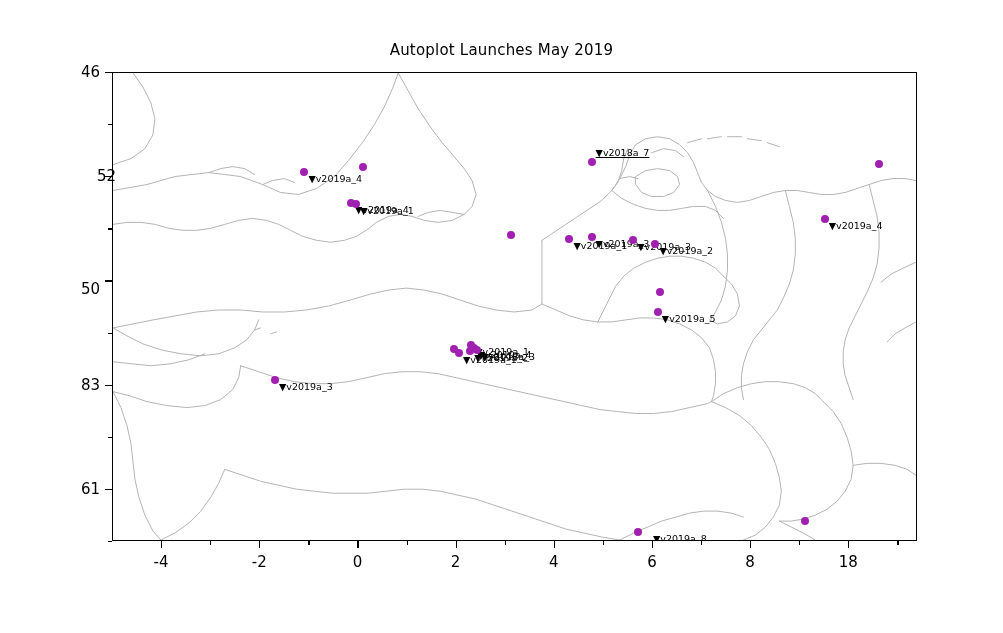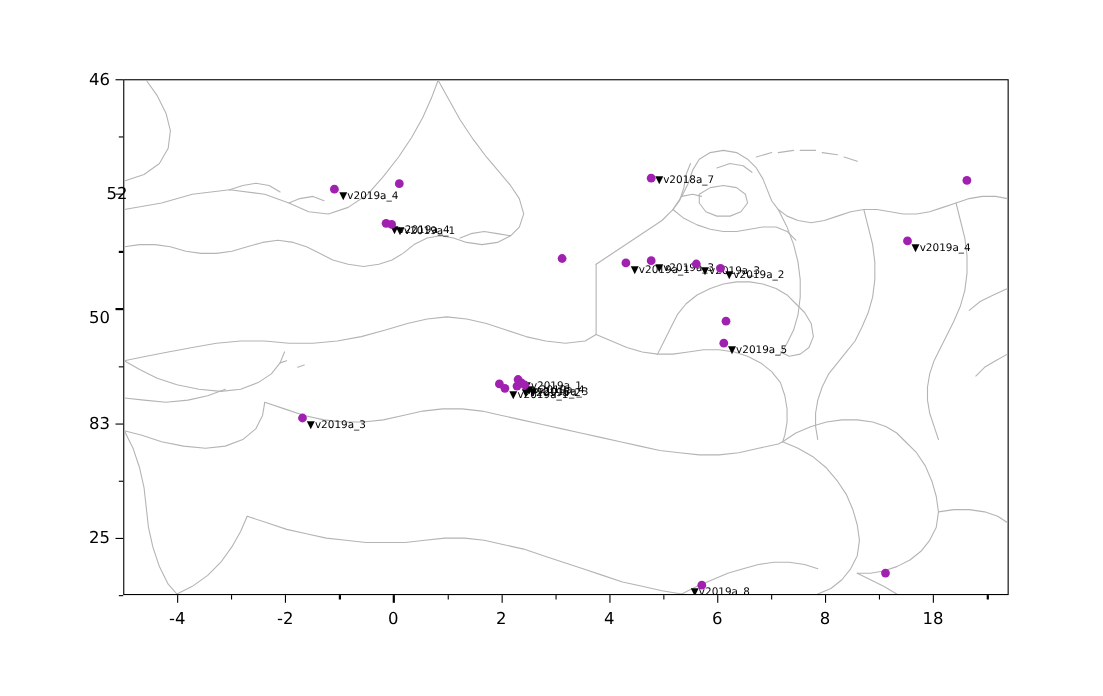--- a/index.html
+++ b/index.html
@@ -32,20 +32,21 @@
   .xlab{position:absolute;font-size:15px;color:#000;transform:translateX(-50%);
         top:553px;text-align:center;}
   .ylab{position:absolute;font-size:15px;color:#000;transform:translateY(-50%);
         text-align:right;width:40px;}
 </style>
 </head>
 <body>
 
 <div id="figure">
 
+  <div id="chart-title">Autoplot Launches May 2019</div>
 
   <div id="plot-area">
 
     <svg id="map-layer" viewBox="0 0 805 469" preserveAspectRatio="none">
       <g fill="none" stroke="#b4b4b4" stroke-width="1" stroke-linejoin="round" stroke-linecap="round">
 
         <path d="M0,118 L34,112 L62,104 L96,100 L128,104 L150,112 L168,120 L186,122
                  L204,116 L222,104 L236,88 L250,70 L262,52 L272,34 L280,16 L286,0"></path>
         <path d="M286,0 L296,18 L306,36 L318,54 L330,70 L342,84 L352,96 L360,108
                  L364,122 L360,134 L352,142 L340,148 L326,150 L312,148 L300,144
@@ -147,21 +148,21 @@
 
     <div id="data-layer">
         <div class="pt" style="left: 191.433px; top: 99.0111px;"></div>
         <div class="lbl" style="left: 195.433px; top: 105.011px;">▼v2019a_4</div>
         <div class="pt" style="left: 250.335px; top: 93.8px;"></div>
         <div class="pt" style="left: 238.064px; top: 130.278px;"></div>
         <div class="lbl" style="left: 242.064px; top: 136.278px;">▼v2019a_4</div>
         <div class="pt" style="left: 242.973px; top: 131.32px;"></div>
         <div class="lbl" style="left: 246.973px; top: 137.32px;">▼v2019a_1</div>
         <div class="pt" style="left: 478.582px; top: 88.5889px;"></div>
-        <div class="lbl" style="left: 482.582px; top: 90px;">▼v2018a_7</div>
+        <div class="lbl" style="left: 482.582px; top: 79px; text-decoration: underline;">▼v2018a_7</div>
         <div class="pt" style="left: 765.732px; top: 91.1944px;"></div>
         <div class="pt" style="left: 711.738px; top: 145.911px;"></div>
         <div class="lbl" style="left: 715.738px; top: 151.911px;">▼v2019a_4</div>
         <div class="pt" style="left: 397.591px; top: 161.544px;"></div>
         <div class="pt" style="left: 456.494px; top: 165.713px;"></div>
         <div class="lbl" style="left: 460.494px; top: 171.713px;">▼v2019a_1</div>
         <div class="pt" style="left: 478.582px; top: 164.15px;"></div>
         <div class="lbl" style="left: 482.582px; top: 170.15px;">▼v2019a_3</div>
         <div class="pt" style="left: 520.305px; top: 166.756px;"></div>
         <div class="lbl" style="left: 524.305px; top: 172.756px;">▼v2019a_3</div>
@@ -177,21 +178,21 @@
         <div class="lbl" style="left: 362.323px; top: 278.02px;">▼v2019a_1</div>
         <div class="pt" style="left: 360.777px; top: 275.147px;"></div>
         <div class="lbl" style="left: 364.777px; top: 281.147px;">▼v2019a_4</div>
         <div class="pt" style="left: 357.341px; top: 278.273px;"></div>
         <div class="lbl" style="left: 361.341px; top: 284.273px;">▼v2019a_2</div>
         <div class="pt" style="left: 364.213px; top: 277.231px;"></div>
         <div class="lbl" style="left: 368.213px; top: 283.231px;">▼v2018a_3</div>
         <div class="pt" style="left: 161.982px; top: 307.456px;"></div>
         <div class="lbl" style="left: 165.982px; top: 313.456px;">▼v2019a_3</div>
         <div class="pt" style="left: 525.213px; top: 458.578px;"></div>
-        <div class="lbl" style="left: 515px; top: 464.578px;">▼v2019a_8</div>
+        <div class="lbl" style="left: 540px; top: 464.578px;">▼v2019a_8</div>
         <div class="pt" style="left: 692.104px; top: 448.156px;"></div>
       </div>
   </div>
 
   <div id="ticks">
       <div class="tick-x tickmaj-x" style="left: 161.085px; top: 541px;"></div>
       <div class="tick-x tickmaj-x" style="left: 259.256px; top: 541px;"></div>
       <div class="tick-x tickmaj-x" style="left: 357.427px; top: 541px;"></div>
       <div class="tick-x tickmaj-x" style="left: 455.598px; top: 541px;"></div>
       <div class="tick-x tickmaj-x" style="left: 553.768px; top: 541px;"></div>
@@ -221,20 +222,20 @@
       <div class="xlab" style="left: 161.085px;">-4</div>
       <div class="xlab" style="left: 259.256px;">-2</div>
       <div class="xlab" style="left: 357.427px;">0</div>
       <div class="xlab" style="left: 455.598px;">2</div>
       <div class="xlab" style="left: 553.768px;">4</div>
       <div class="xlab" style="left: 651.939px;">6</div>
       <div class="xlab" style="left: 750.11px;">8</div>
       <div class="xlab" style="left: 848.28px;">18</div>
     </div>
   <div id="ylabels">
-      <div class="ylab" style="left: 60px; top: 488.889px;">25</div>
+      <div class="ylab" style="left: 60px; top: 488.889px;">61</div>
       <div class="ylab" style="left: 60px; top: 384.667px;">83</div>
       <div class="ylab" style="left: 60px; top: 289px;">50</div>
       <div class="ylab" style="left: 76px; top: 176.222px;">52</div>
       <div class="ylab" style="left: 60px; top: 72px;">46</div>
     </div>
 
 </div>
 
 </body></html>

